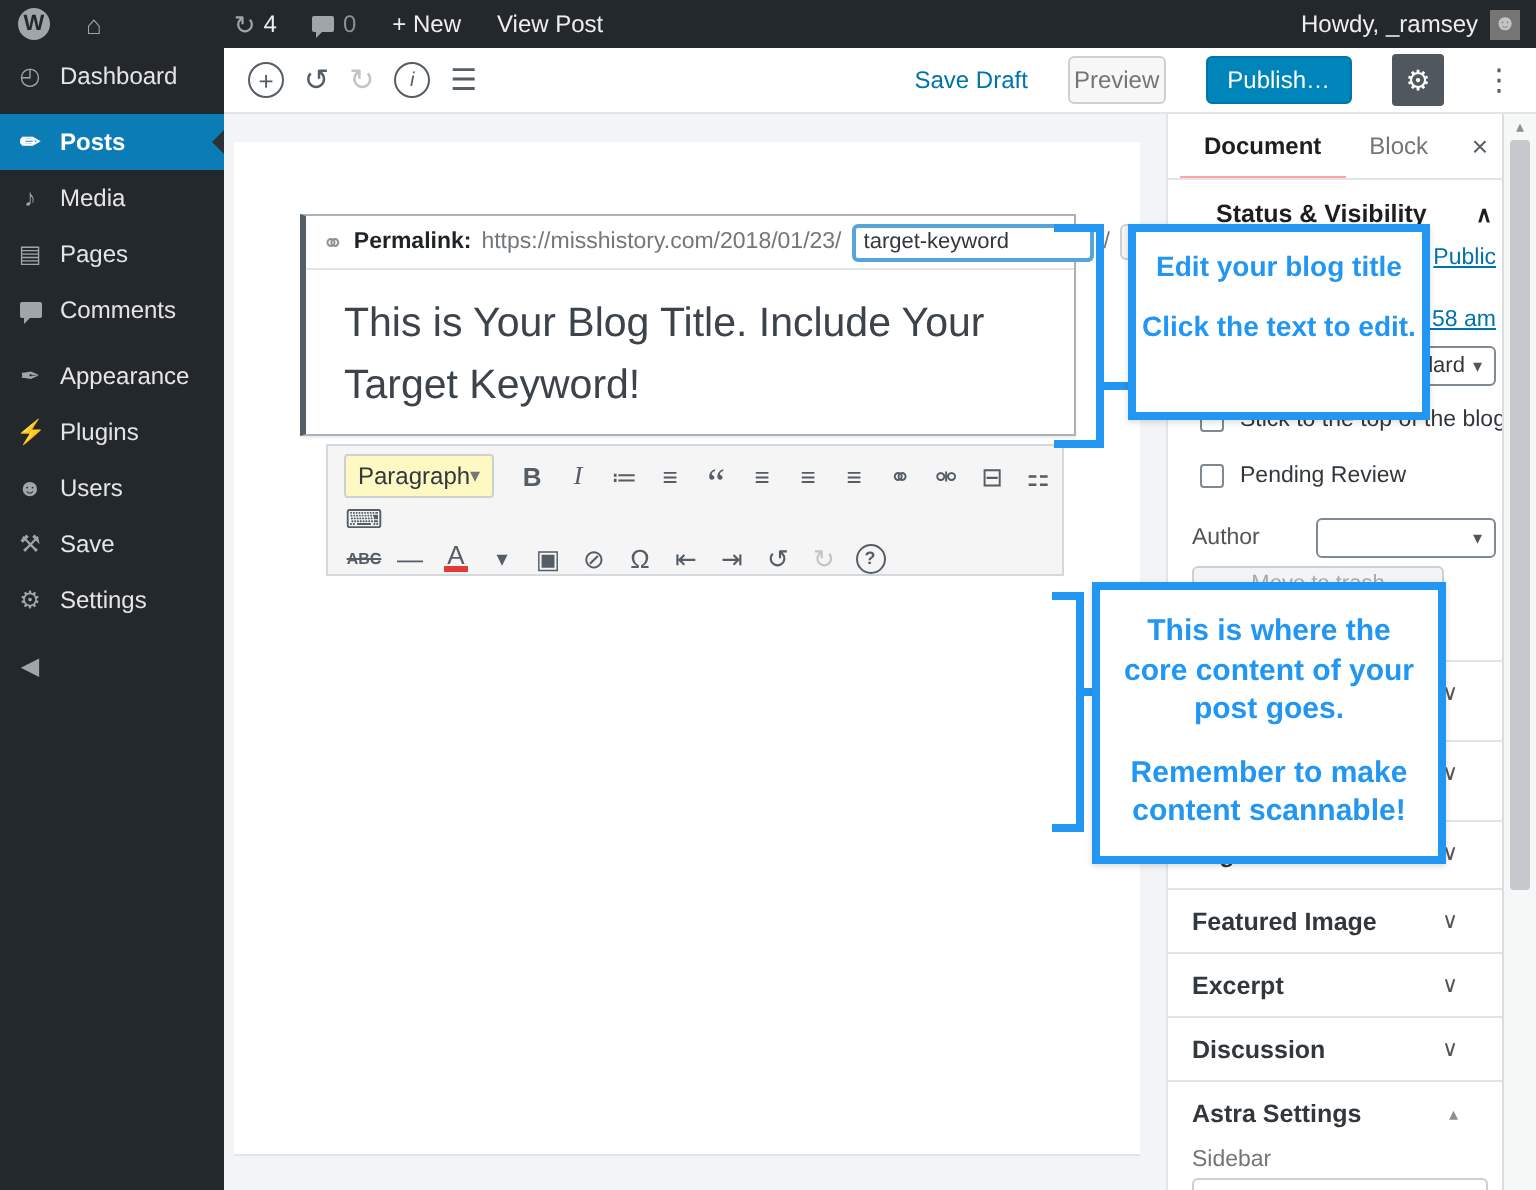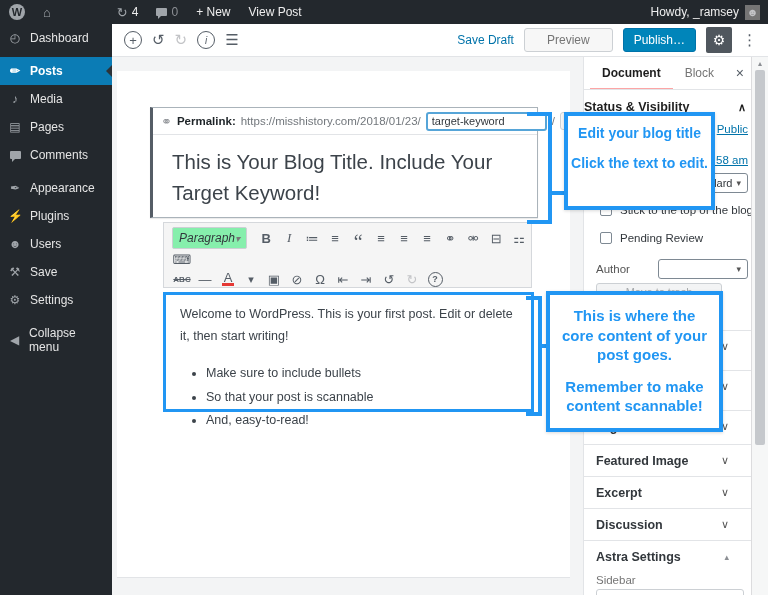--- a/index.html
+++ b/index.html
@@ -29,23 +29,23 @@
   .submenu-item { padding:4px 8px 4px 12px; color:#b4b9be; font-size:11.5px; }
   .submenu-item.current { color:#fff; font-weight:bold; }
   .menu-sep { height:5px; }
 
   
   .editor-header { position:absolute; left:112px; top:24px; right:0; height:33px; background:#fff; border-bottom:1px solid #e2e4e7; display:flex; align-items:center; z-index:25; }
   .eh-left { display:flex; align-items:center; gap:10px; padding-left:12px; }
   .circle-btn { width:18px; height:18px; border:1.5px solid #555d66; border-radius:50%; display:flex; align-items:center; justify-content:center; font-size:13px; color:#555d66; }
   .eh-ico { color:#555d66; font-size:15px; }
   .eh-ico.disabled { color:#c3c4c7; }
-  .eh-right { margin-left:auto; display:flex; align-items:center; gap:10px; padding-right:10px; }
+  .eh-right { margin-left:auto; display:flex; align-items:center; gap:20px; padding-right:10px; }
   .save-draft { color:#0073aa; font-size:12px; }
-  .btn-preview { background:#f7f7f7; border:1px solid #ccd0d4; border-radius:3px; color:#757575; font-size:12px; padding:4px 22px; }
+  .btn-preview { background:#f7f7f7; border:1px solid #ccd0d4; border-radius:3px; color:#757575; font-size:12px; padding:4px 2px; }
   .btn-publish { background:#0085ba; border:1px solid #0073aa; border-radius:3px; color:#fff; font-size:12px; padding:4px 10px; }
   .gear-btn { width:26px; height:26px; background:#50575e; color:#fff; display:flex; align-items:center; justify-content:center; font-size:14px; border-radius:2px; }
   .dots { color:#555d66; font-size:15px; letter-spacing:1px; }
 
   
   .main-bg { position:absolute; left:112px; top:57px; width:471px; height:538px; background:#f3f4f5; }
   .paper { position:absolute; left:5px; top:14px; width:453px; height:507px; background:#fff; border-bottom:1px solid #e2e4e7; }
 
   .title-block { position:absolute; left:33px; top:36px; width:388px; height:111px; background:#fff; border:1px solid #aab3ba; border-left:3px solid #555d66; box-shadow:0 1px 1px rgba(0,0,0,.08); }
   .permalink-row { display:flex; align-items:center; gap:5px; padding:4px 8px; border-bottom:1px solid #e2e4e7; font-size:11.5px; height:27px; }
@@ -58,38 +58,38 @@
 
   .toolbar-block { position:absolute; left:46px; top:151px; width:369px; height:66px; background:#f5f5f5; border:1px solid #d5d8dc; padding:4px 8px; }
   .tb-row { display:flex; align-items:center; gap:3px; }
   .tbtn { min-width:20px; height:20px; display:flex; align-items:center; justify-content:center; color:#555d66; font-size:13px; }
   .tbtn.bold { font-weight:bold; }
   .tbtn.italic { font-style:italic; font-family:"Liberation Serif",serif; }
   .tbtn.quote { font-size:20px; line-height:8px; padding-top:8px; font-family:"Liberation Serif",serif; }
   .tbtn.small { font-size:11px; }
   .tbtn.strike { font-size:8px; text-decoration:line-through; font-weight:bold; }
   .tbtn.disabled { color:#c3c4c7; }
-  .fmt-select { width:96px; height:22px; background:#86efac; border:1px solid #ccd0d4; border-radius:2px; display:flex; align-items:center; justify-content:space-between; padding:0 6px; font-size:12px; color:#32373c; margin-right:6px;font-style:italic; }
+  .fmt-select { width:96px; height:22px; background:#fef9c3; border:1px solid #ccd0d4; border-radius:2px; display:flex; align-items:center; justify-content:space-between; padding:0 6px; font-size:12px; color:#32373c; margin-right:6px; }
   .fmt-select .caret { color:#777; font-size:10px; }
   .color-btn { display:flex; flex-direction:column; align-items:center; line-height:11px; }
   .color-btn .bar { width:12px; height:3px; background:#e53935; }
   .help-btn { width:15px; height:15px; border:1.5px solid #555d66; border-radius:50%; font-size:9px; font-weight:bold; display:flex; align-items:center; justify-content:center; }
 
   .content-box { position:absolute; left:46px; top:221px; width:371px; height:120px; background:#fff; border:3px solid #2196f3; padding:9px 14px; font-size:12.5px; color:#3c434a; }
   .content-box p { line-height:1.75; margin-bottom:14px; }
   .content-box ul { margin-left:26px; }
   .content-box li { line-height:1.9; }
 
   
   .panel { position:absolute; left:583px; top:57px; width:185px; height:538px; background:#fff; border-left:1px solid #e2e4e7; z-index:10; overflow:hidden; }
   .panel-tabs { height:33px; border-bottom:1px solid #e2e4e7; display:flex; align-items:stretch; padding-left:6px; position:relative; }
   .ptab { padding:0 12px; display:flex; align-items:center; font-size:12px; color:#757575; }
   .ptab.active { color:#1e1e1e; border-bottom:1px solid #fca5a5; font-weight:bold; }
   .panel-close { position:absolute; right:24px; top:8px; color:#555d66; font-size:14px; }
-  .sec-head { position:absolute; left:0; right:22px; display:flex; justify-content:space-between; align-items:center; font-size:12.5px; font-weight:bold; color:#1e1e1e; }
+  .sec-head { position:absolute; left:24px; right:22px; display:flex; justify-content:space-between; align-items:center; font-size:12.5px; font-weight:bold; color:#1e1e1e; }
   .chev { color:#1e1e1e; font-weight:bold; font-size:11px; }
   .prow { position:absolute; left:12px; right:20px; font-size:11.5px; color:#555; }
   .r-link { position:absolute; right:20px; color:#0073aa; text-decoration:underline; font-size:11.5px; }
   .mini-select { position:absolute; right:20px; width:90px; height:20px; border:1px solid #7e8993; border-radius:3px; background:#fff; display:flex; align-items:center; justify-content:flex-end; padding:0 6px; font-size:11px; color:#32373c; gap:4px; }
   .mini-select .caret { color:#555; font-size:9px; }
   .cb-row { position:absolute; left:16px; display:flex; align-items:center; gap:8px; font-size:11.5px; color:#32373c; }
   .cb { width:12px; height:12px; border:1px solid #7e8993; border-radius:2px; background:#fff; }
   .trash-btn { position:absolute; left:12px; right:46px; height:18px; background:#f3f4f5; border:1px solid #ccd0d4; border-radius:3px; color:#a7aaad; font-size:11px; display:flex; align-items:center; justify-content:center; }
   .sect { position:absolute; left:0; right:17px; height:32px; border-top:1px solid #e2e4e7; display:flex; align-items:center; justify-content:space-between; padding:0 22px 0 12px; font-size:12.5px; font-weight:bold; color:#32373c; }
   .sect .chev { font-weight:normal; color:#555; }
@@ -177,21 +177,20 @@
     <span class="mi-ico">⚒</span>
     <span>Save</span>
   </div>
   <div class="menu-item">
     <span class="mi-ico">⚙</span>
     <span>Settings</span>
   </div>
   <div class="menu-sep"></div>
   <div class="menu-item">
     <span class="mi-ico">◀</span>
-    <span>Collapse menu</span>
   </div>
 </div>
 
 <div class="editor-header">
   <div class="eh-left">
     <span class="circle-btn">
         <span>+</span>
       </span>
     <span class="eh-ico">↺</span>
     <span class="eh-ico disabled">↻</span>
@@ -262,28 +261,20 @@
         <span class="tbtn">⇤</span>
         <span class="tbtn">⇥</span>
         <span class="tbtn">↺</span>
         <span class="tbtn disabled">↻</span>
         <span class="tbtn">
             <span class="help-btn">?</span>
           </span>
       </div>
     </div>
 
-    <div class="content-box">
-      <p>Welcome to WordPress. This is your first post. Edit or delete it, then start writing!</p>
-      <ul>
-        <li>Make sure to include bullets</li>
-        <li>So that your post is scannable</li>
-        <li>And, easy-to-read!</li>
-      </ul>
-    </div>
 
   </div>
 </div>
 
 <div class="panel">
   <div class="panel-tabs">
     <span class="ptab active">Document</span>
     <span class="ptab">Block</span>
     <span class="panel-close"><span>×</span></span>
   </div>

